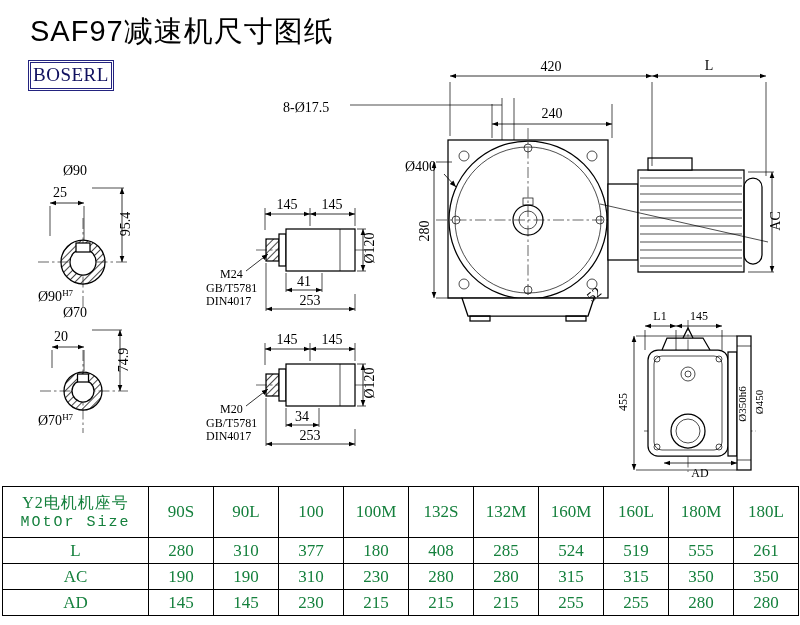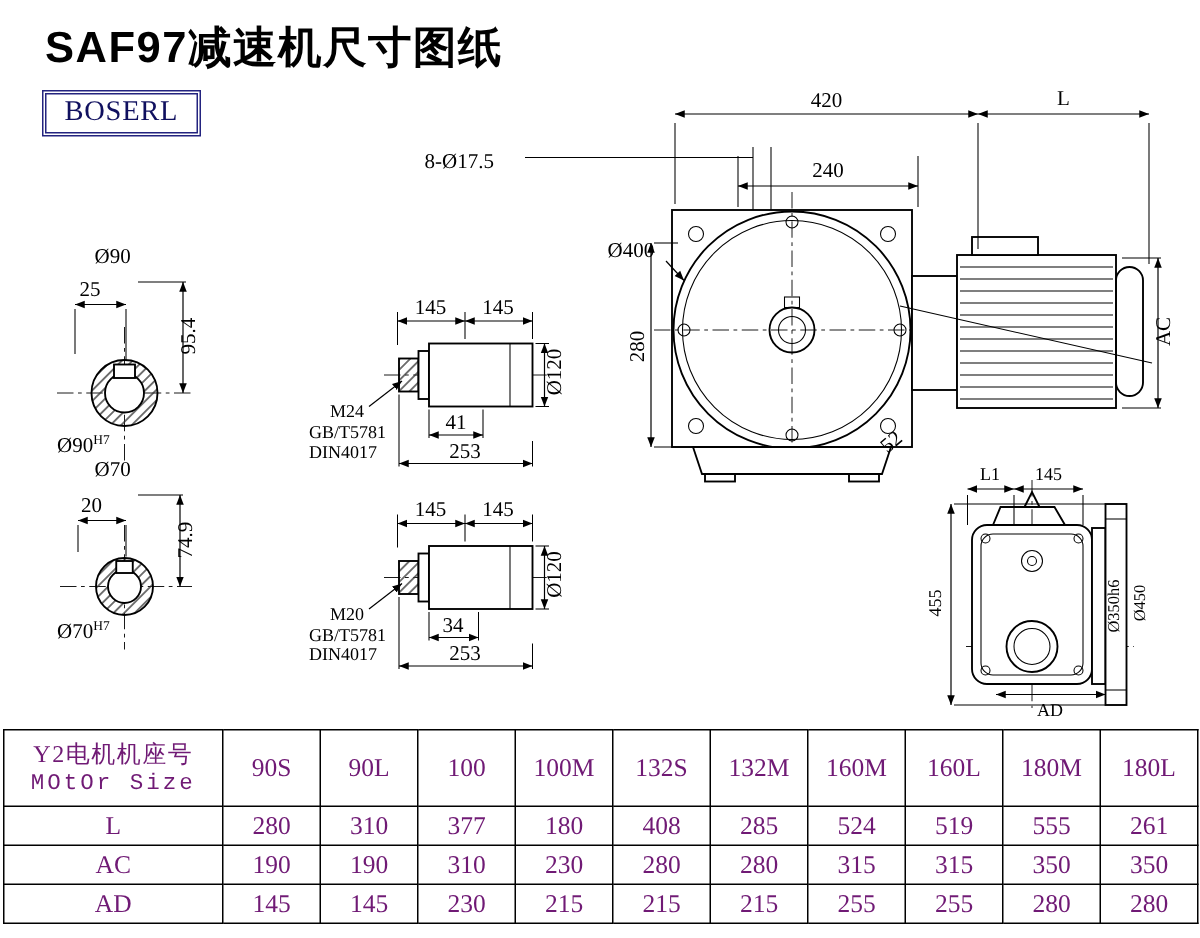--- a/index.html
+++ b/index.html
@@ -1,34 +1,34 @@
 <!DOCTYPE html>
 <html><head>
 <meta charset="utf-8">
 <style>
   * { margin:0; padding:0; box-sizing:border-box; }
   html,body { width:800px; height:625px; background:#fff; font-family:"Liberation Serif", serif; }
   .page { position:relative; width:800px; height:625px; background:#fff; overflow:hidden; }
   .title { position:absolute; left:30px; top:12px; font-family:"Liberation Sans", sans-serif;
-           font-size:29px; font-weight:bold; color:#000; letter-spacing:1px; }
-  .logo { position:absolute; left:28px; top:60px; border:3px double #23237f; padding:1px 12px 2px; background:#fff; }
+           font-size:29px; font-weight:normal; color:#000; letter-spacing:1px; }
+  .logo { position:absolute; left:28px; top:60px; border:3px double #23237f; padding:1px 2px 2px; background:#fff; }
   .logo span { font-family:"Liberation Serif", serif; font-size:19px; color:#10105f; letter-spacing:.5px; }
   svg.draw { position:absolute; left:0; top:0; }
   .ln  { stroke:#000; stroke-width:1.25; fill:none; }
   .lnf { stroke:#000; stroke-width:1.25; fill:#fff; }
   .hat { stroke:#000; stroke-width:1.25; fill:url(#hatch); }
   .thin{ stroke:#000; stroke-width:.7; fill:none; }
   .cl  { stroke:#000; stroke-width:.6; fill:none; stroke-dasharray:11 3 2.5 3; }
   .dim { stroke:#000; stroke-width:.8; fill:none; marker-start:url(#ae); marker-end:url(#ae); }
   .ldr { stroke:#000; stroke-width:.8; fill:none; marker-end:url(#ae); }
   text { font-family:"Liberation Serif", serif; fill:#000; }
   .d { font-size:14px; } .s { font-size:12px; } .t10 { font-size:11px; }
   table.dim-table { position:absolute; left:2px; top:486px; width:796px; border-collapse:collapse;
                     table-layout:fixed; text-align:center; background:#fff; }
-  .dim-table td { border:1.6px solid #000; font-size:17px; color:#701a75; padding:0; background:#fff; }
+  .dim-table td { border:1.6px solid #000; font-size:17px; color:#15803d; padding:0; background:#fff; }
   .dim-table tr.hdr td { height:51px; }
   .dim-table tr.row td { height:26px; }
   .cn { font-size:16px; letter-spacing:1px; }
   .en { font-size:15px; letter-spacing:2px; font-family:"Liberation Mono", monospace;text-align:center; }
 </style>
 </head>
 <body>
 
 <div class="page">
 

